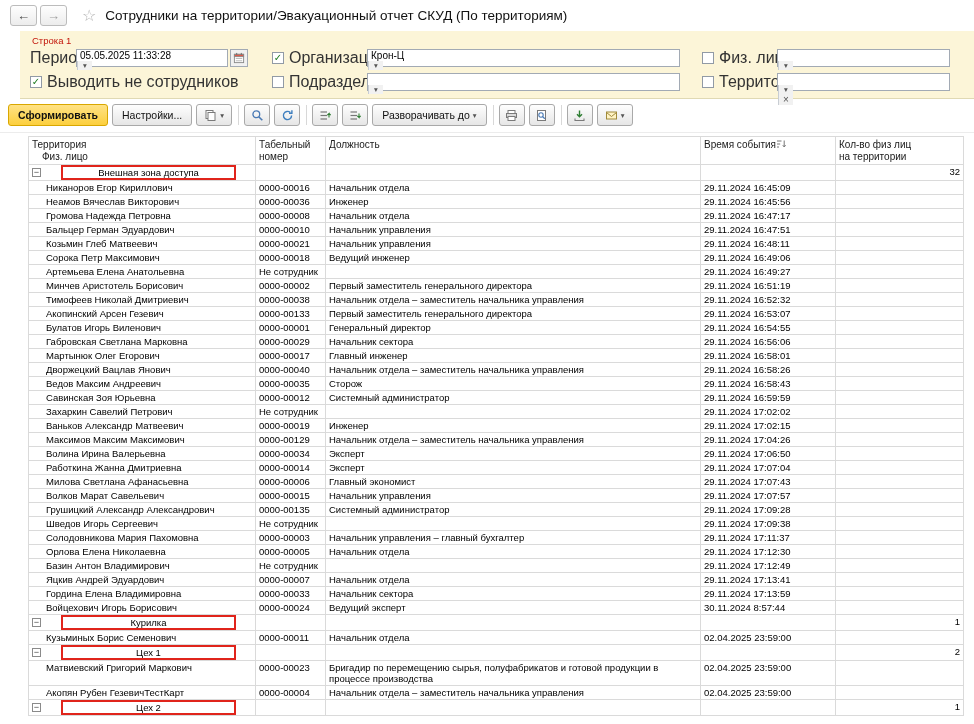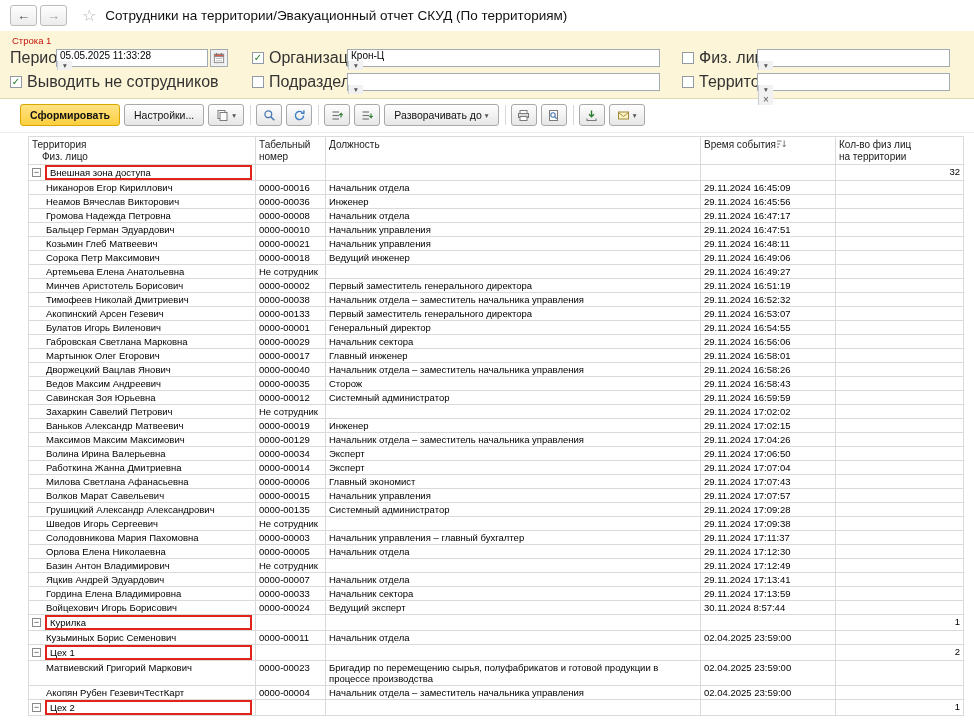--- a/index.html
+++ b/index.html
@@ -9,21 +9,21 @@
   
   .topbar { height:31px; display:flex; align-items:center; padding:0 10px; background:#fff; }
   .nav-btn { width:27px; height:21px; border:1px solid #bcbcbc; border-radius:3px;
              background:linear-gradient(#fefefe,#ececec); display:flex; align-items:center;
              justify-content:center; font-size:13px; color:#4a4a4a; margin-right:3px; cursor:pointer; }
   .nav-btn.fwd { color:#9f9f9f; }
   .star-ico { color:#b3b3b3; font-size:16px; margin:0 9px 0 12px; }
   .page-title { font-size:13.5px; color:#111; white-space:nowrap; }
 
   
-  .filters { background:#fcf5d8; border-bottom:1px solid #e0d9b4; padding:2px 24px 7px 10px; }
+  .filters { background:#fcf5d8; border-bottom:1px solid #e0d9b4; padding:2px 24px 7px 10px;margin-left:20px; }
   .section-label { color:#c2150a; font-size:9.5px; margin:2px 0 3px 2px; }
   .f-grid { display:grid; grid-template-columns:242px 430px 1fr; row-gap:6px; align-items:center; }
   .f-cell { display:flex; align-items:center; min-height:18px; }
   .f-label { font-size:16px; color:#333; white-space:nowrap; }
   .lbl-w78 { width:78px; flex:none; }
   .lbl-w58 { width:58px; flex:none; }
   .cb { width:12px; height:12px; border:1px solid #919aa5; background:#fff; display:inline-flex;
         align-items:center; justify-content:center; font-size:10px; line-height:10px;
         color:#1c7a1c; flex:none; margin-right:5px; cursor:pointer; }
   .combo { display:flex; height:18px; border:1px solid #a2aab4; background:#fff; align-items:stretch;flex-direction:column; }
@@ -36,21 +36,21 @@
             align-items:center; justify-content:center; margin-left:2px; flex:none; cursor:pointer; }
   .combo.period { width:152px; flex:none; }
   .combo.grow { flex:1; }
   .mr22 { margin-right:22px; }
 
   
   .toolbar { display:flex; align-items:center; padding:5px 8px 6px; border-bottom:1px solid #ececec; background:#fff; }
   .btn { height:22px; border:1px solid #a9a9a9; border-radius:3px;
          background:linear-gradient(#fefefe,#e6e6e6); font-size:10.5px; color:#111;
          display:flex; align-items:center; padding:0 9px; margin-right:4px; cursor:pointer; white-space:nowrap; }
-  .btn.primary { background:linear-gradient(#ffe285,#fccf3e); border-color:#d9a700; font-weight:bold;margin-left:12px; }
+  .btn.primary { background:linear-gradient(#ffe285,#fccf3e); border-color:#d9a700; font-weight:bold; }
   .ibtn { width:26px; padding:0; justify-content:center; }
   .ibtn.w { width:36px; }
   .caret { font-size:7.5px; color:#555; margin-left:3px; }
   .tsep { width:1px; height:20px; background:#d8d8d8; margin:0 5px 0 2px; flex:none; }
 
   
   .report { padding:3px 0 0 28px; }
   table.grid { border-collapse:collapse; table-layout:fixed; width:935px; }
   .grid th, .grid td { border:1px solid #dadada; font-size:9.5px; vertical-align:top;
                        padding:1px 3px; overflow:hidden; line-height:11px; }
@@ -58,21 +58,21 @@
   .grid th { font-weight:normal; text-align:left; color:#1a1a1a; font-size:10px;
              line-height:12px; padding-top:2px; height:20px; cursor:pointer; }
   .h-sub { padding-left:10px; }
   .th-flex { display:flex; justify-content:flex-start; align-items:flex-start; }
   .num { text-align:right; padding-right:58px; }
   td.person { padding-left:17px; }
   .gwrap { display:flex; align-items:center; }
   .expander { width:9px; height:9px; border:1px solid #8a8a8a; background:#fff; font-size:9px;
               line-height:7px; color:#444; flex:none; margin-right:4px; display:inline-flex;
               align-items:center; justify-content:center; cursor:pointer; }
-  .group-name { flex:1; border:2px solid #e0241b; padding:0 3px; margin:-1px 0; min-height:13px; }
+  .group-name { flex:1; border:2px solid #e0241b; padding:0 3px; margin:-1px 16px; min-height:13px;text-align:center; }
   svg { display:block; }
 </style>
 </head>
 <body>
 
 <div class="app">
 
   <div class="topbar">
     <div class="nav-btn">
       <span>←</span>

